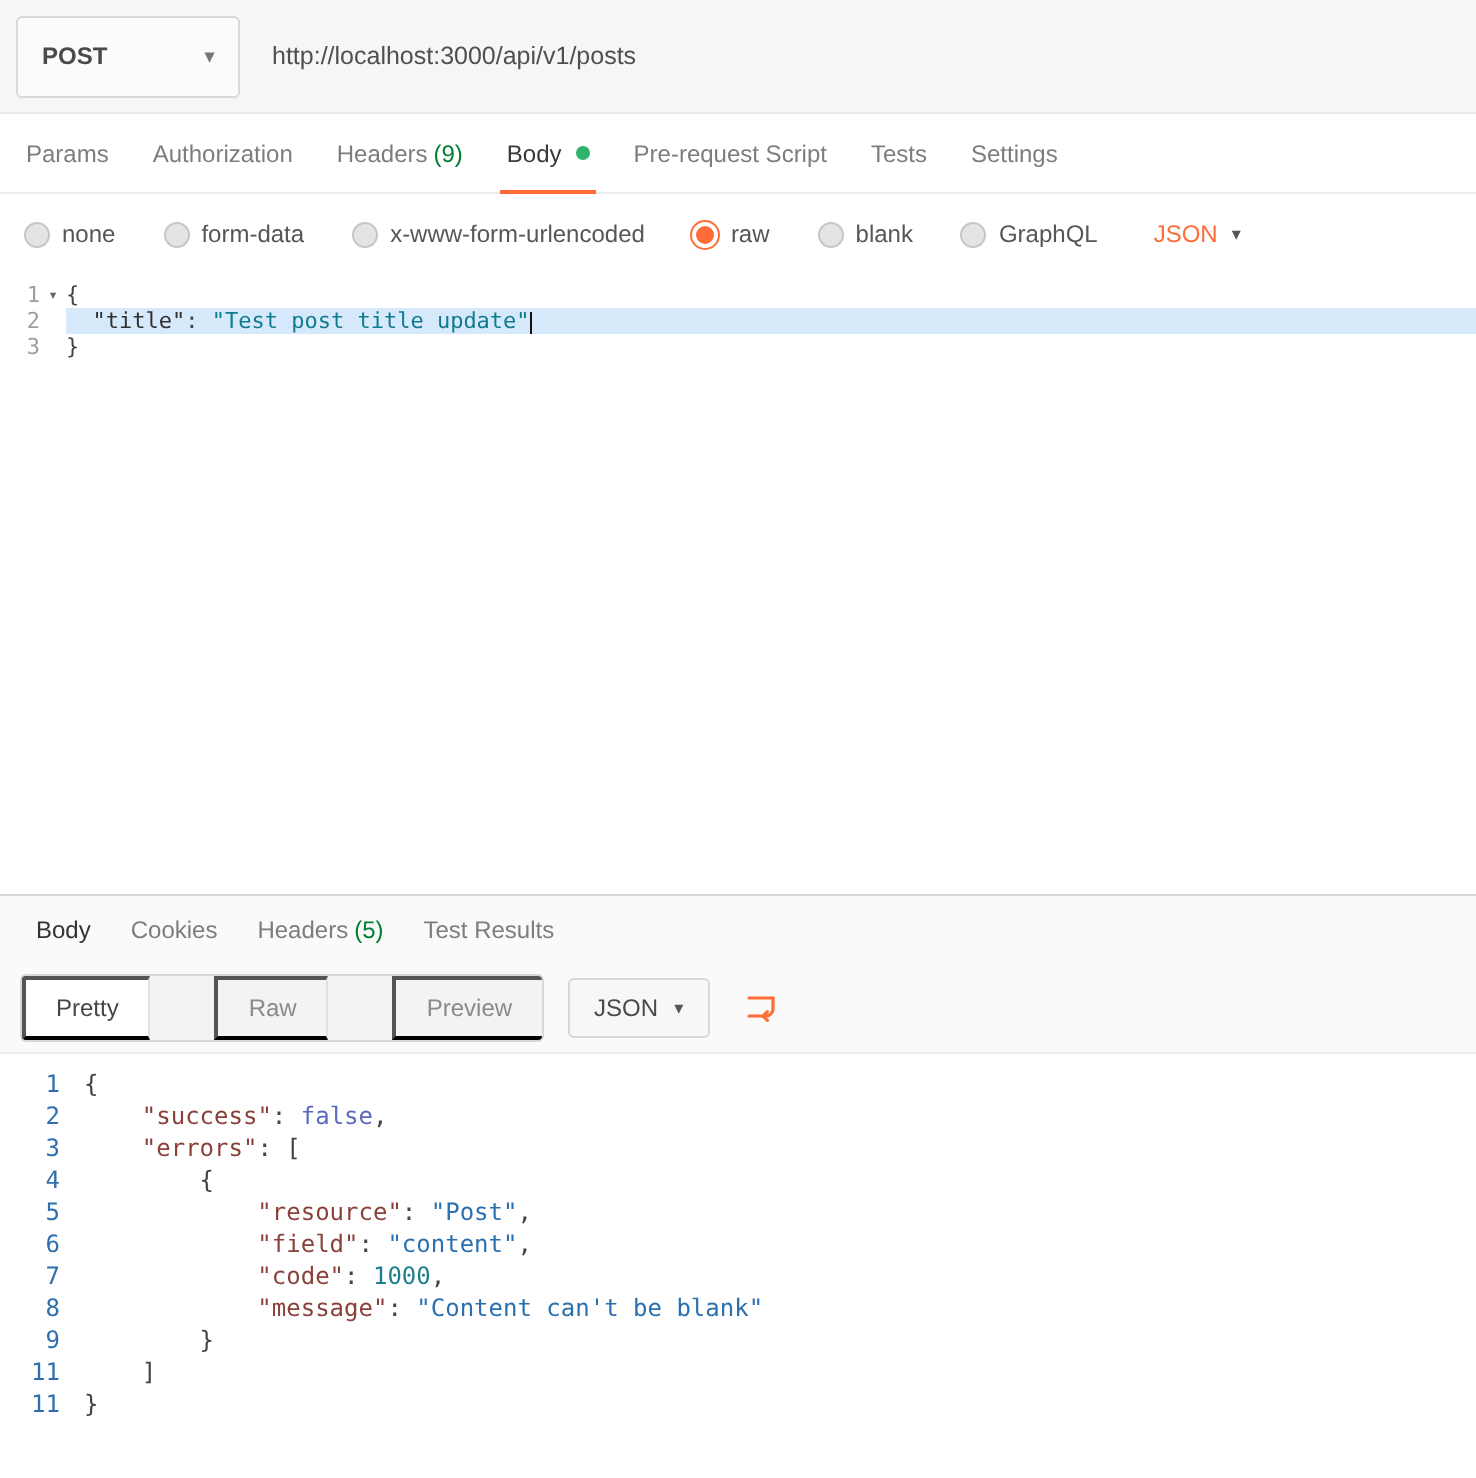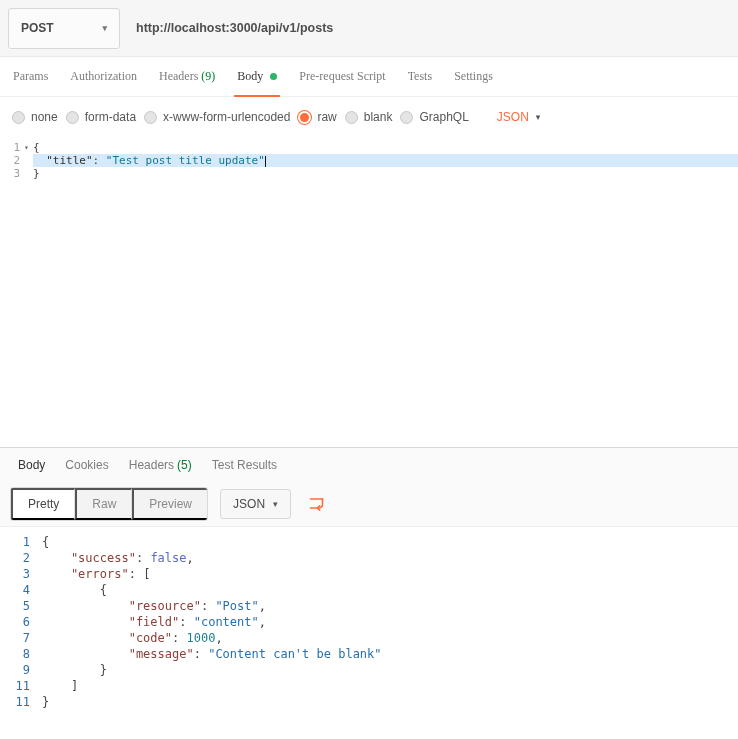--- a/index.html
+++ b/index.html
@@ -8,36 +8,36 @@
 
   
   .topbar { height:57px; background:#f6f6f6; border-bottom:1px solid #e9e9e9;
     display:flex; align-items:center; padding:0 8px; }
   .method { width:112px; height:41px; background:#fbfbfb; border:1px solid #d8d8d8;
     border-radius:3px; display:flex; align-items:center; justify-content:space-between;
     padding:16px 12px; font-size:12px; font-weight:bold; color:#4a4a4a; cursor:pointer; flex:none; }
   .caret { font-size:9px; color:#777; }
   .caret.dark { color:#555; }
   .url { flex:1; height:41px; background:transparent; border:none; outline:none;
-    padding:0 16px; font-size:12.5px; color:#4f4f4f; font-family:"Liberation Sans", sans-serif;font-weight:bold; }
+    padding:0 16px; font-size:12.5px; color:#4f4f4f; font-family:"Liberation Sans", sans-serif; }
 
   
   .req-tabs { height:40px; background:#fff; border-bottom:1px solid #ededed;
-    display:flex; align-items:center; padding:0 2px;font-family:Liberation Serif, serif; }
+    display:flex; align-items:center; padding:0 2px; }
   .tab { height:100%; display:flex; align-items:center; padding:0 11px;
     font-size:12px; color:#7d7d7d; position:relative; cursor:pointer; white-space:nowrap; }
   .tab.active { color:#383838; }
   .tab.active::after { content:""; position:absolute; left:8px; right:8px; bottom:-1px;
     height:2px; background:#ff6c37; }
   .tab .count { color:#007f31; margin-left:3px; }
   .tab .dot { width:7px; height:7px; border-radius:50%; background:#2db36a; margin-left:7px; }
 
   
   .modes { height:40px; display:flex; align-items:center; padding:0 12px; background:#fff; }
-  .modes-list { display:flex; align-items:flex-end; gap:8px; }
+  .modes-list { display:flex; align-items:flex-end; gap:24px; }
   .mode { display:flex; align-items:center; gap:6px; font-size:12px; color:#565656; cursor:pointer; white-space:nowrap; }
   .radio { width:13px; height:13px; border-radius:50%; background:#e4e4e4;
     border:1px solid #c6c6c6; flex:none; }
   .mode.selected .radio { background:#ff6c37; border:2px solid #fff; box-shadow:0 0 0 1px #ff6c37; }
   .lang { display:flex; align-items:center; gap:7px; margin-left:28px; cursor:pointer; }
   .lang .lang-label { font-size:12px; color:#ff6c37; }
 
   
   .editor { height:310px; background:#fff; font-family:"DejaVu Sans Mono", monospace;
     font-size:11px; line-height:13px; padding-top:4px; overflow:hidden; }
@@ -58,21 +58,21 @@
   
   .resp { border-top:1px solid #d7d7d7; }
   .resp-tabs { height:33px; background:#fafafa; display:flex; align-items:center;
     padding:0 8px; }
   .resp-tab { padding:0 10px; font-size:12px; color:#7d7d7d; cursor:pointer; white-space:nowrap; }
   .resp-tab.active { color:#333; }
   .resp-tab .count { color:#007f31; margin-left:3px; }
 
   .resp-toolbar { height:46px; background:#fafafa; border-bottom:1px solid #ededed;
     display:flex; align-items:center; padding:0 10px; }
-  .seg { display:flex; border:1px solid #d8d8d8; border-radius:3px; overflow:hidden; background:#f3f3f3; }
+  .seg { display:flex; border:1px solid #d8d8d8; border-radius:3px; overflow:hidden; background:#f3f3f3;gap:32px; }
   .seg-btn { padding:7px 15px; font-size:12px; color:#8a8a8a; cursor:pointer;
     border-right:1px solid #e1e1e1; background:transparent; white-space:nowrap; }
   .seg-btn:last-child { border-right:none; }
   .seg-btn.selected { background:#fff; color:#474747; }
   .json-dd { display:flex; align-items:center; gap:8px; margin-left:12px;
     border:1px solid #d8d8d8; border-radius:3px; padding:7px 12px; font-size:12px;
     color:#4a4a4a; cursor:pointer; background:#f7f7f7; }
   .wrap-icon { margin-left:16px; display:flex; align-items:center; cursor:pointer; }
 
   .resp-code { background:#fff; height:213px; overflow:hidden;

